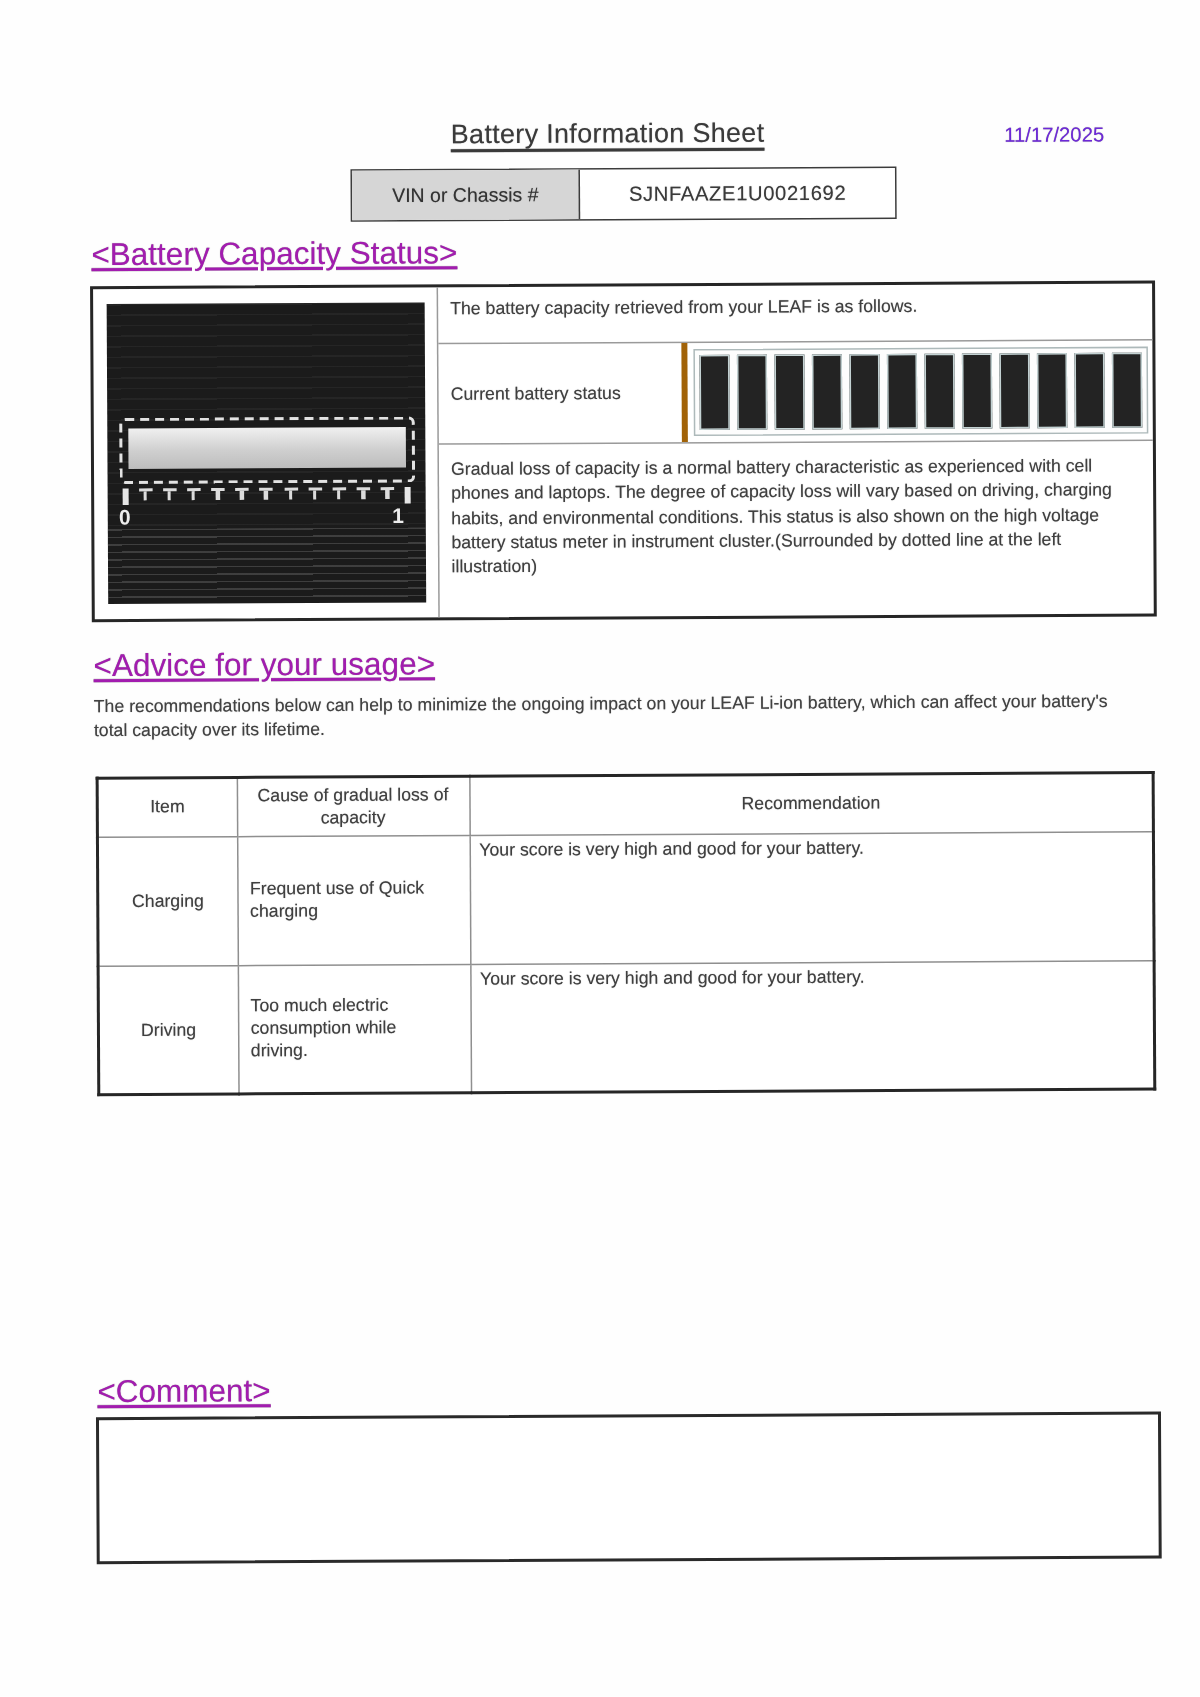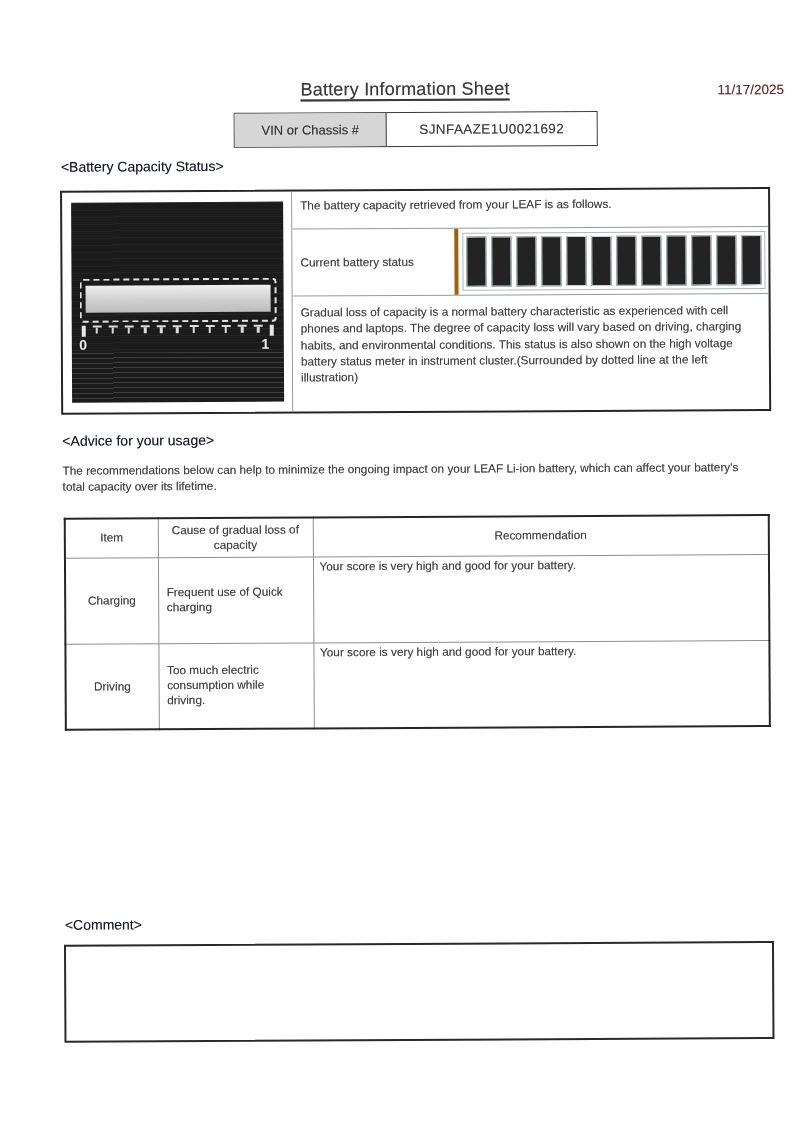--- a/index.html
+++ b/index.html
@@ -20,42 +20,42 @@
 
   
   .doc-title{
     position:absolute;left:303px;top:79px;width:240px;
     font-size:18px;letter-spacing:0.2px;color:#3a3a3a;
     text-decoration:underline;text-underline-offset:4px;
     text-decoration-thickness:1.5px;white-space:nowrap;
   }
   .doc-date{
     position:absolute;left:672px;top:84px;
-    font-size:13.5px;color:#7f1d1d;white-space:nowrap;margin-left:48px;
+    font-size:13.5px;color:#6d28d9;white-space:nowrap;
   }
 
   
   .vin-table{
     position:absolute;left:236px;top:112px;width:364px;height:35px;
     border:1.5px solid #3c3c3c;display:flex;background:#fff;box-sizing:border-box;
   }
   .vin-label{
     width:152px;background:#d6d6d6;border-right:1.5px solid #3c3c3c;
     display:flex;align-items:center;justify-content:center;
     font-size:13px;color:#333;box-sizing:border-box;
   }
   .vin-value{
     flex:1;display:flex;align-items:center;justify-content:center;
     font-size:13.5px;letter-spacing:0.4px;color:#3a3a3a;
   }
 
   
   .section-heading{
     position:absolute;left:63px;
-    font-size:14px;color:#0f172a;white-space:nowrap;
+    font-size:21px;color:#a21caf;white-space:nowrap;text-decoration:underline;
   }
   .h-cap{top:157px;}
   .h-advice{top:431px;}
   .h-comment{top:915px;}
 
   
   .cap-table{
     position:absolute;left:62px;top:189px;width:710px;height:224px;
     border:2px solid #262626;box-sizing:border-box;display:flex;background:#fff;
   }

